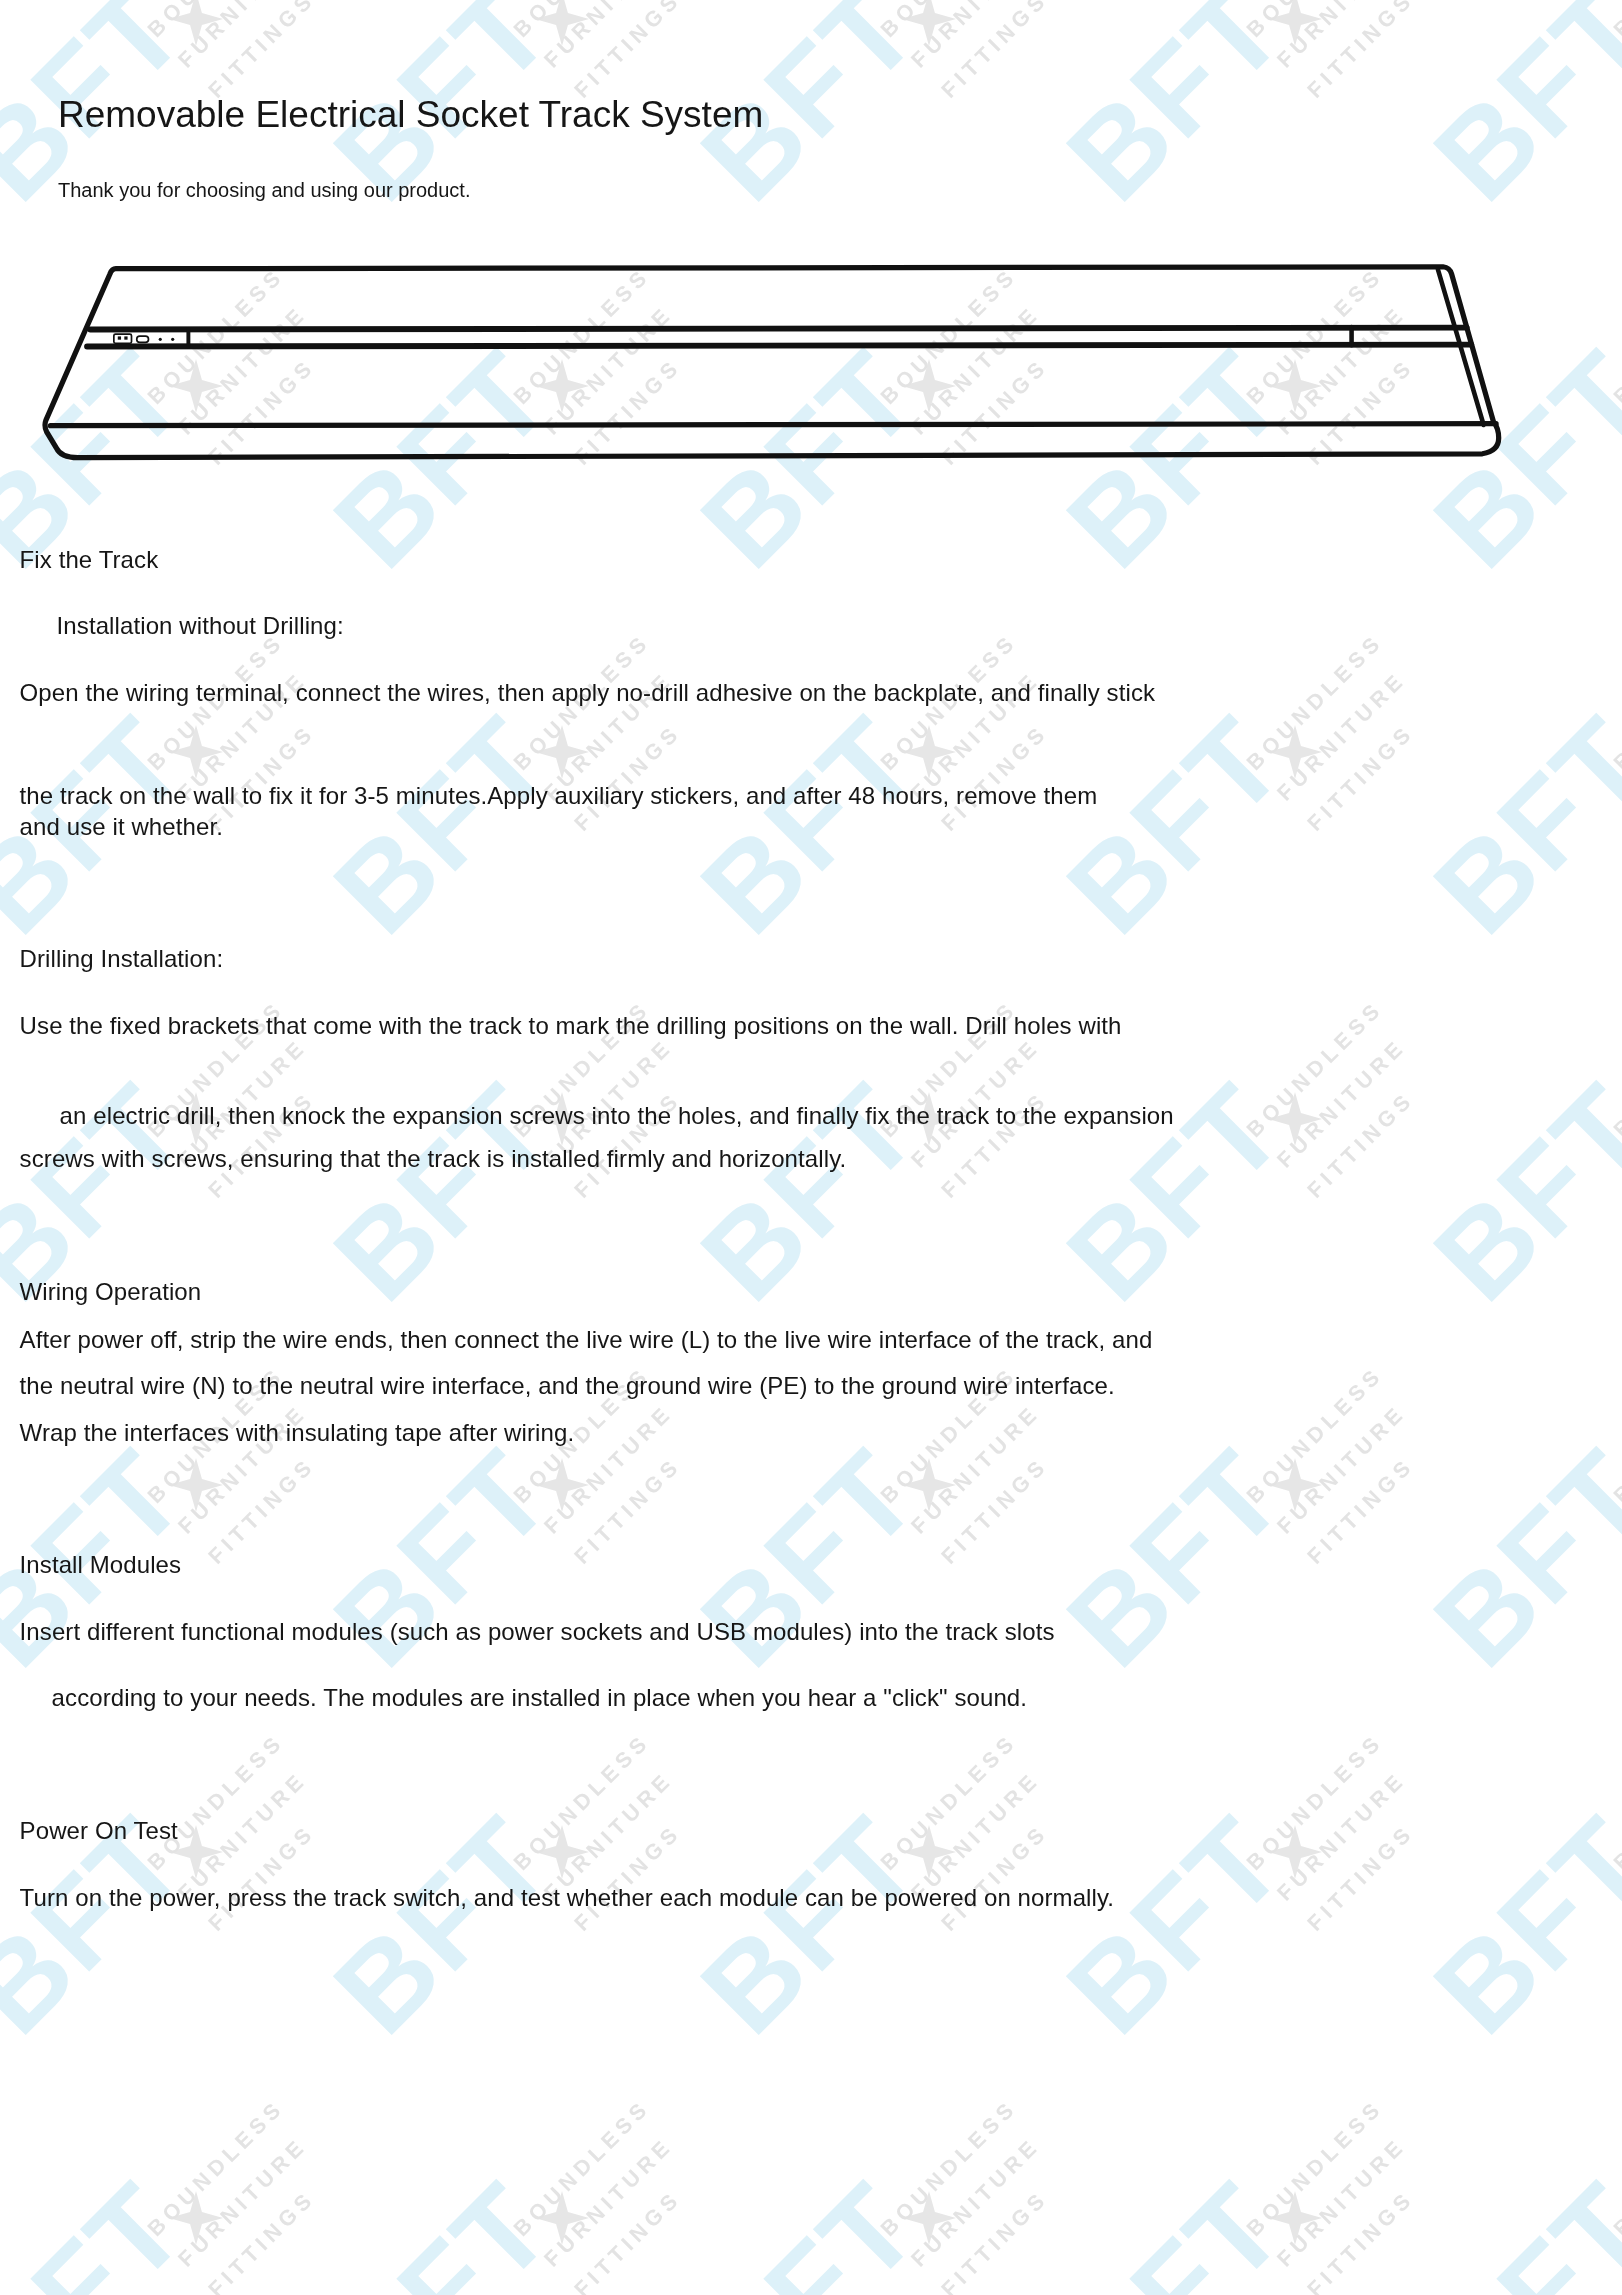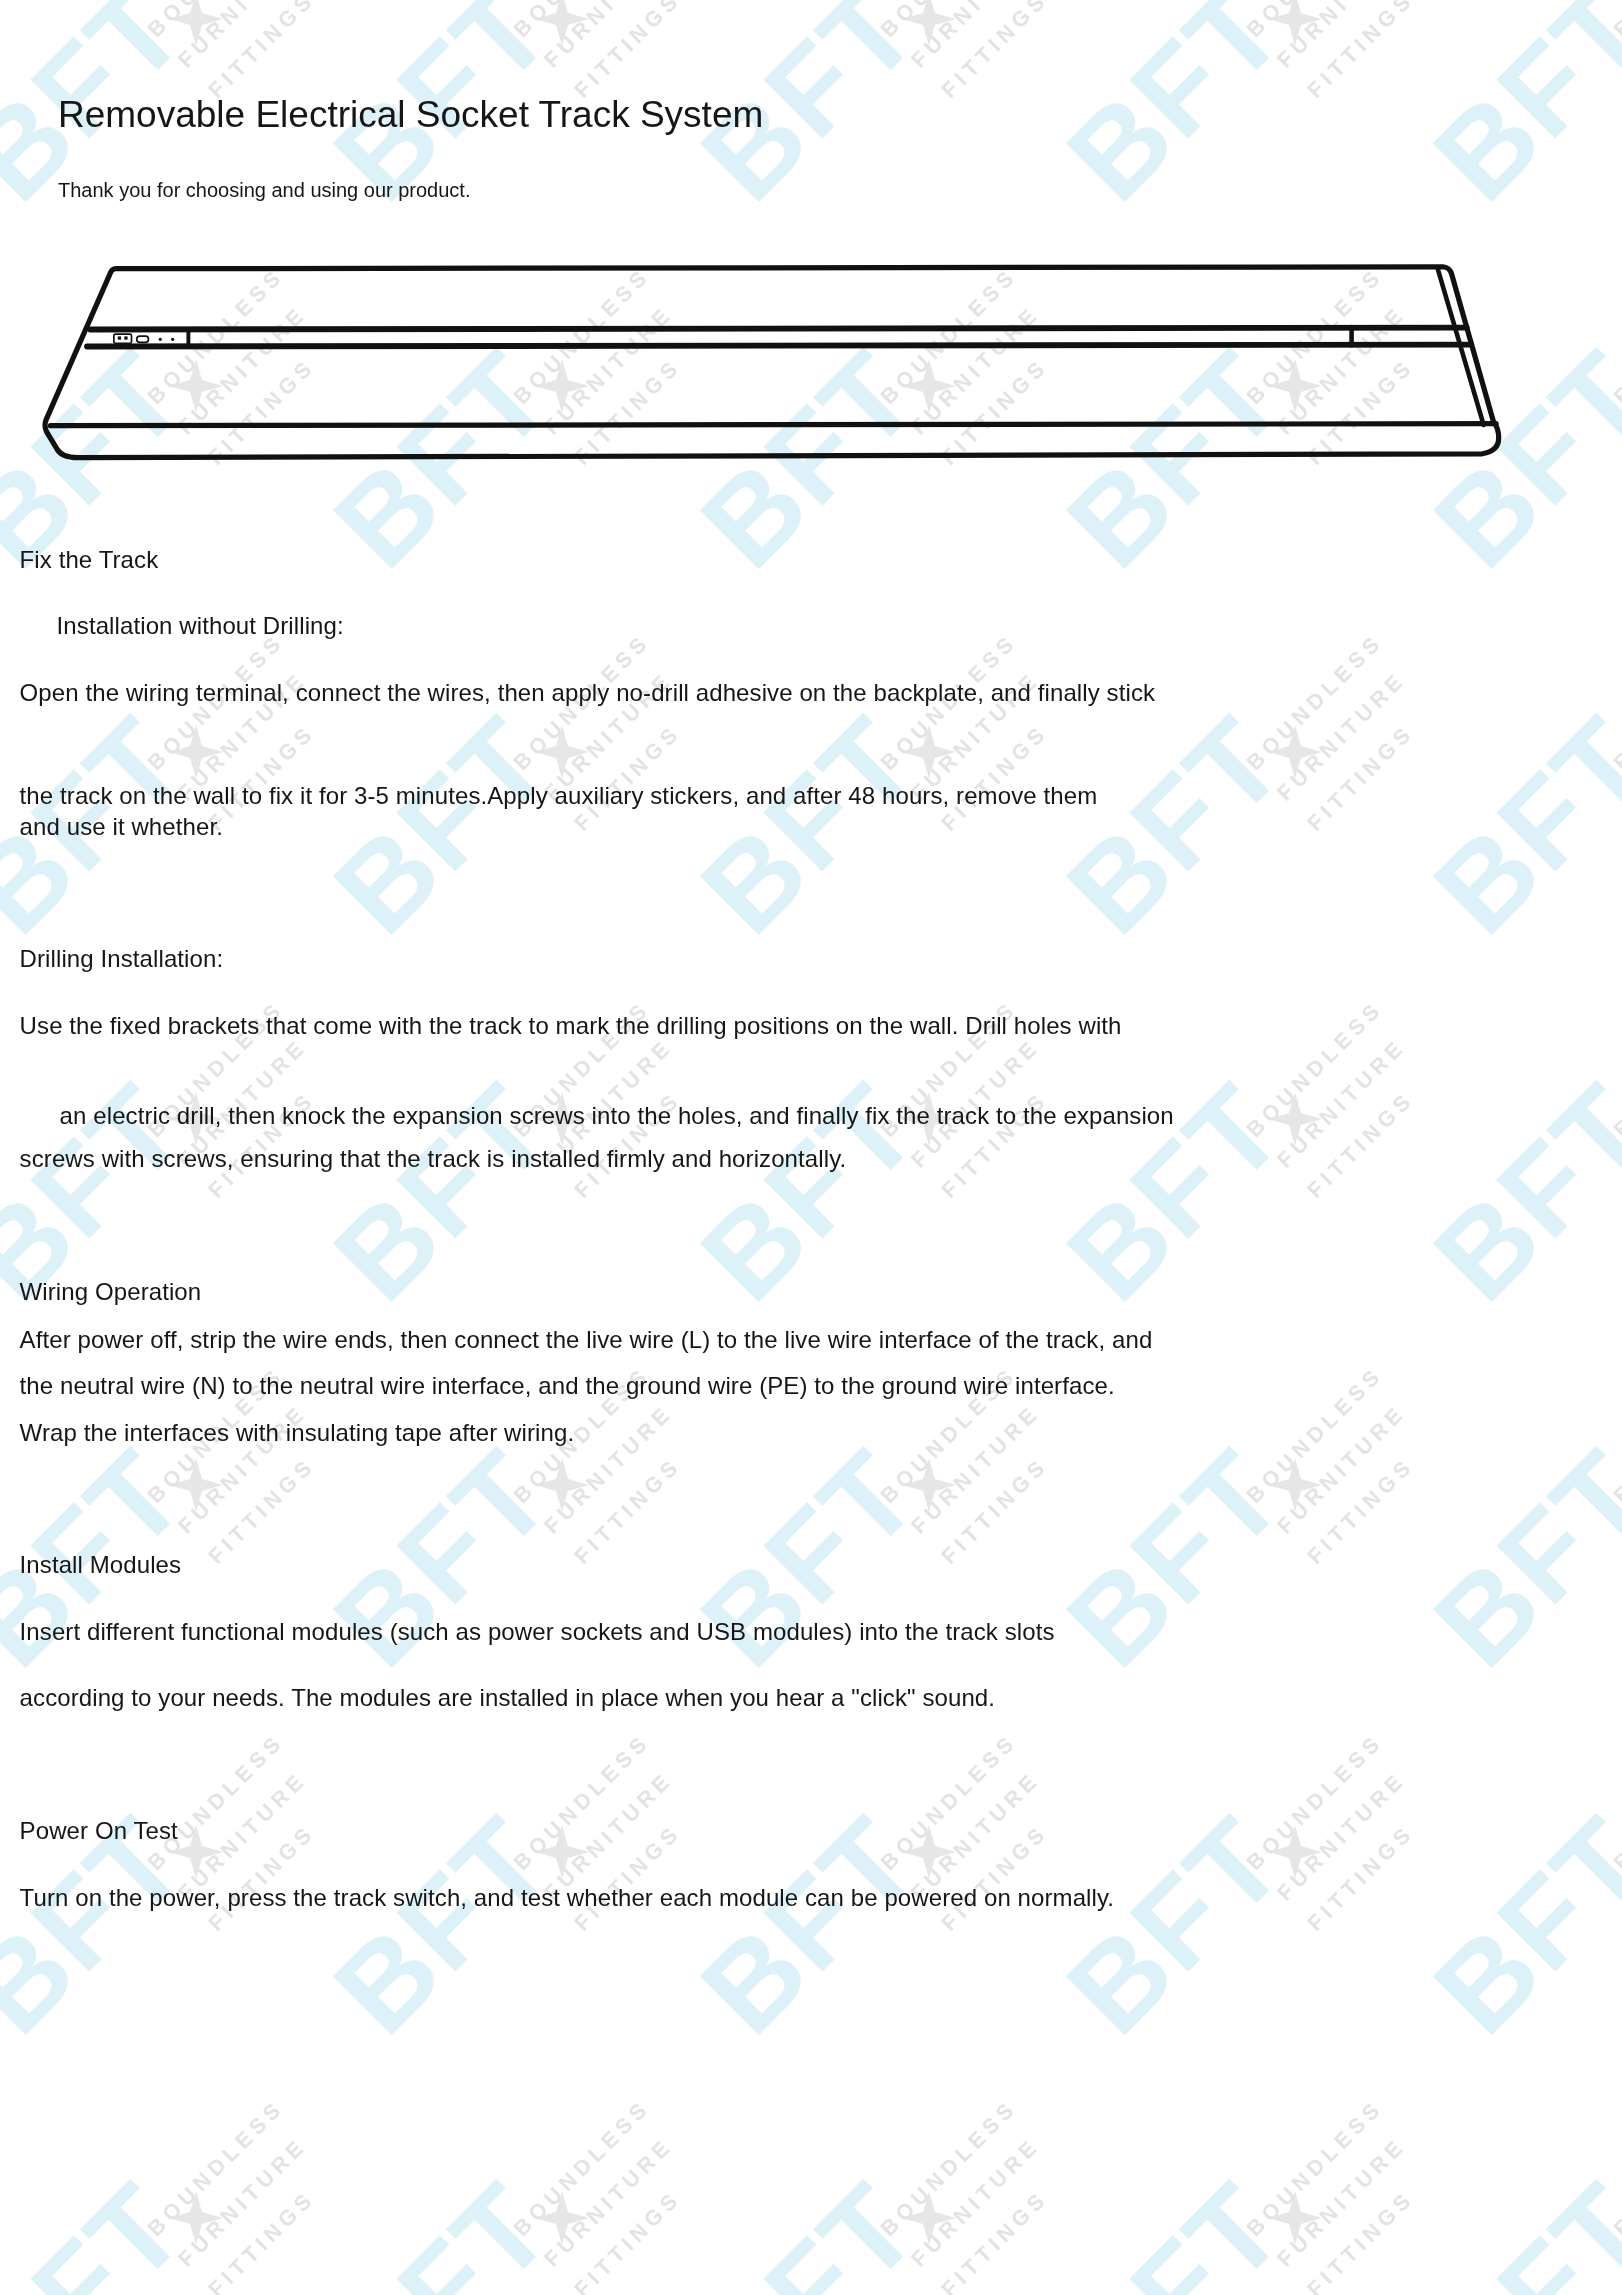--- a/index.html
+++ b/index.html
@@ -404,20 +404,20 @@
         <div class="body-line" style="top: 945px;">Drilling Installation:</div>
         <div class="body-line" style="top: 1012px;">Use the fixed brackets that come with the track to mark the drilling positions on the wall. Drill holes with</div>
         <div class="body-line" style="top: 1102px; margin-left: 40px;">an electric drill, then knock the expansion screws into the holes, and finally fix the track to the expansion</div>
         <div class="body-line" style="top: 1145px;">screws with screws, ensuring that the track is installed firmly and horizontally.</div>
         <div class="body-line" style="top: 1278px;">Wiring Operation</div>
         <div class="body-line" style="top: 1326px;">After power off, strip the wire ends, then connect the live wire (L) to the live wire interface of the track, and</div>
         <div class="body-line" style="top: 1372px;">the neutral wire (N) to the neutral wire interface, and the ground wire (PE) to the ground wire interface.</div>
         <div class="body-line" style="top: 1419px;">Wrap the interfaces with insulating tape after wiring.</div>
         <div class="body-line" style="top: 1551px;">Install Modules</div>
         <div class="body-line" style="top: 1618px;">Insert different functional modules (such as power sockets and USB modules) into the track slots</div>
-        <div class="body-line" style="top: 1684px;">according to your needs. The modules are installed in place when you hear a "click" sound.</div>
+        <div class="body-line" style="top: 1684px; margin-left: 32px;">according to your needs. The modules are installed in place when you hear a "click" sound.</div>
         <div class="body-line" style="top: 1817px;">Power On Test</div>
         <div class="body-line" style="top: 1884px;">Turn on the power, press the track switch, and test whether each module can be powered on normally.</div>
       </div>
   </div>
 
 </div>
 
 
 </body></html>

